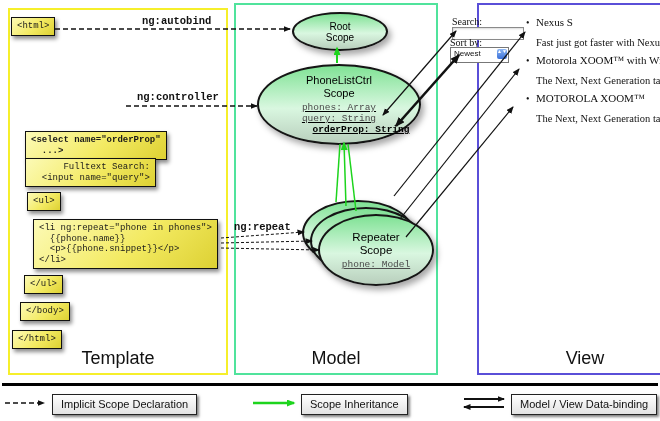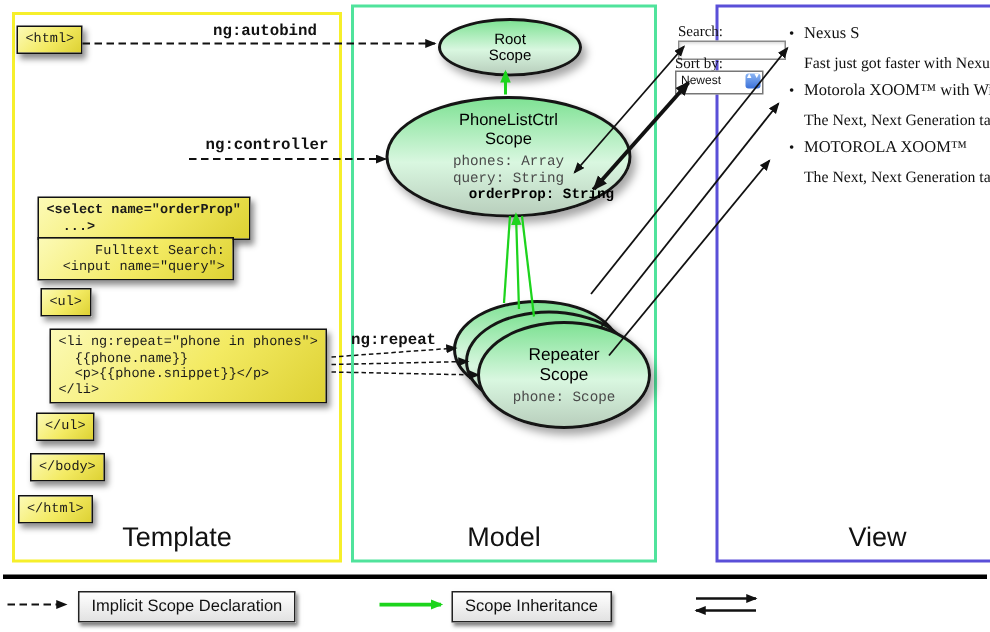--- a/index.html
+++ b/index.html
@@ -28,21 +28,21 @@
 
   
   .ellipse{position:absolute;border:2px solid #151515;border-radius:50%;
            background:linear-gradient(180deg,#80e295 0%,#d9f7e0 55%,#b9cfbd 100%);
            box-shadow:3px 4px 6px rgba(0,0,0,.35);
            display:flex;flex-direction:column;align-items:center;justify-content:center;
            text-align:center;z-index:2;}
   .ellipse .etitle{font-size:11px;line-height:13px;white-space:pre;color:#000;}
   .ellipse.small .etitle{font-size:10px;line-height:11px;}
   .props{font-family:"Liberation Mono",monospace;font-size:9.5px;line-height:11px;
-         margin-top:2px;}
+         margin-top:2px;text-decoration:underline;}
   .prop-gray{color:#4a4a4a;}
   .prop-bold{color:#000;font-weight:bold;margin-left:44px;}
 
   
   .vlabel{position:absolute;font-family:"Liberation Serif",serif;font-size:10px;color:#111;z-index:3;}
   .search-input{position:absolute;left:452px;top:27px;width:70px;height:11px;
                 border:1px solid #8a8a8a;background:#fff;z-index:3;
                 box-shadow:inset 1px 1px 2px rgba(0,0,0,.15);}
   .sort-select{position:absolute;left:450px;top:47px;width:54px;height:14px;
                border:1px solid #777;background:#fff;z-index:3;
@@ -110,21 +110,21 @@
       <div class="prop-gray">query: String</div>
       <div class="prop-bold">orderProp: String</div>
     </div>
   </div>
 
   <div class="ellipse" style="left:302px;top:200px;width:108px;height:62px;"></div>
   <div class="ellipse" style="left:310px;top:207px;width:108px;height:64px;"></div>
   <div class="ellipse" style="left:318px;top:214px;width:112px;height:68px;">
     <div class="etitle" style="font-size:11.5px;">Repeater
 Scope</div>
-    <div class="props prop-gray">phone: Scope</div>
+    <div class="props prop-gray">phone: Model</div>
   </div>
 
   <div class="vlabel" style="left:452px;top:16px;">Search:</div>
   <div class="search-input"></div>
   <div class="vlabel" style="left:450px;top:37px;">Sort by:</div>
   <div class="sort-select">
     <span>Newest</span>
     <span class="stepper"><span>▲</span><span>▼</span></span>
   </div>
 
@@ -140,20 +140,21 @@
   </div>
   <div class="view-item" style="left:536px;top:92px;">
     <span class="bullet">•</span>
     <div class="vi-title">MOTOROLA XOOM™</div>
     <div class="vi-desc">The Next, Next Generation tablet.</div>
   </div>
 
   <div class="legend-sep"></div>
   <div class="legend-box" style="left:52px;">Implicit Scope Declaration</div>
   <div class="legend-box" style="left:301px;">Scope Inheritance</div>
+  <div class="legend-box" style="left:511px;">Model / View Data-binding</div>
 
   <svg class="overlay" width="660" height="421" viewBox="0 0 660 421">
     <defs>
       <marker id="mB" markerWidth="9" markerHeight="8" refX="6.5" refY="3" orient="auto-start-reverse" markerUnits="userSpaceOnUse">
           <path d="M0,0 L7.5,3 L0,6 z" fill="#111"></path>
         </marker>
       <marker id="mBBig" markerWidth="12" markerHeight="10" refX="8.5" refY="4" orient="auto-start-reverse" markerUnits="userSpaceOnUse">
           <path d="M0,0 L10,4 L0,8 z" fill="#111"></path>
         </marker>
       <marker id="mG" markerWidth="10" markerHeight="9" refX="7" refY="3.5" orient="auto-start-reverse" markerUnits="userSpaceOnUse">

